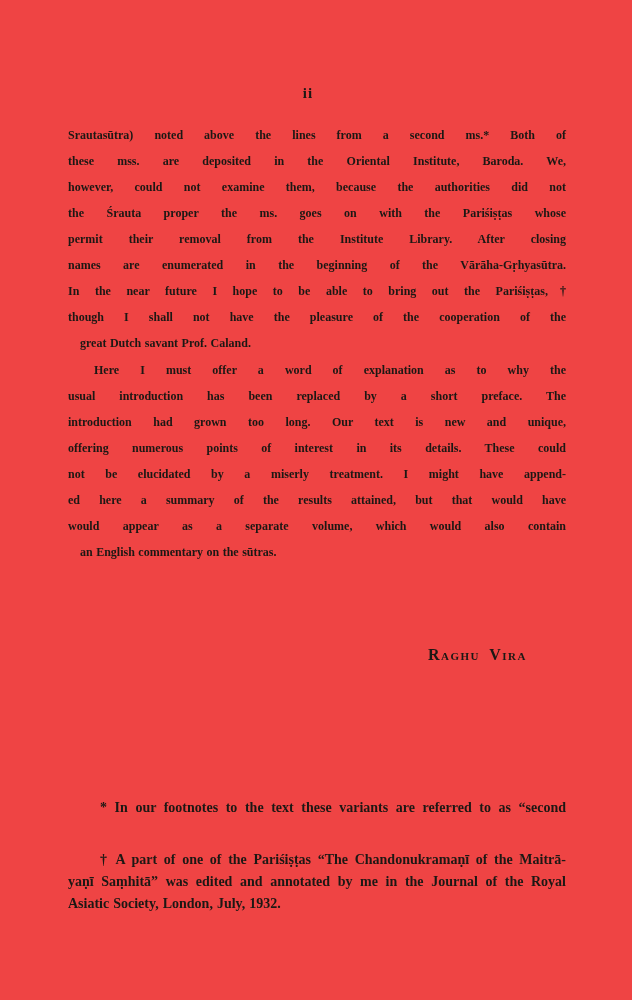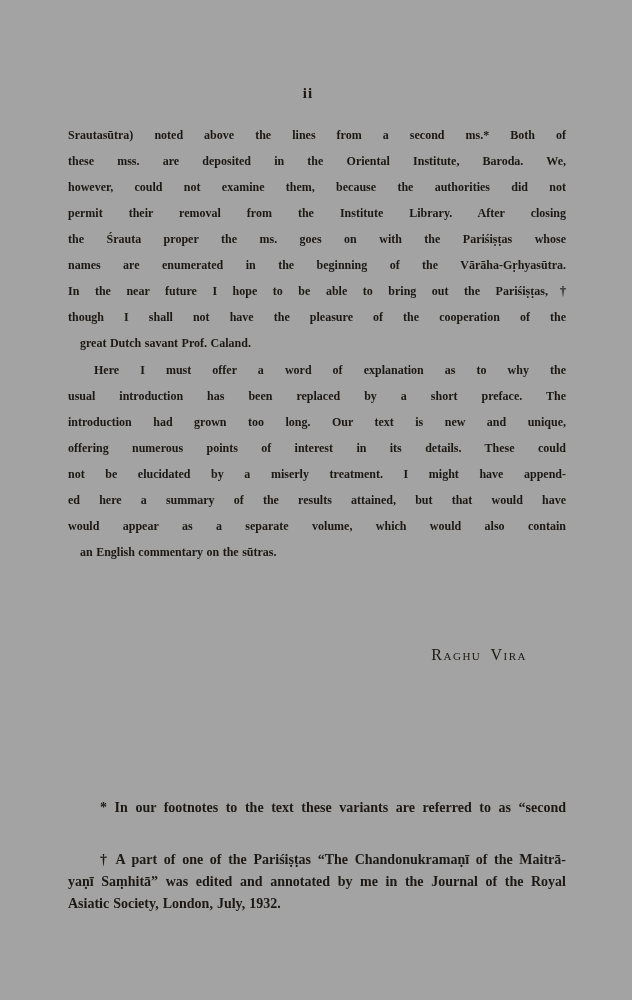--- a/index.html
+++ b/index.html
@@ -5,21 +5,21 @@
   html, body {
     margin: 0;
     padding: 0;
     background: #e8e8e6;
   }
   .page {
     position: relative;
     width: 632px;
     height: 1000px;
     margin: 0 auto;
-    background: #a3a3a3;
+    background: #ef4444;
     overflow: hidden;
     font-family: "Liberation Serif", "DejaVu Serif", serif;
     color: #1c1814;
     font-weight: 600;
     -webkit-font-smoothing: antialiased;
   }
   .pagenum {
     position: absolute;
     top: 85px;
     left: 0;
@@ -52,21 +52,21 @@
     margin-left: 12px;
   }
   .signature {
     position: absolute;
     top: 646px;
     right: 105px;
     font-size: 16px;
     font-variant: small-caps;
     letter-spacing: 1.5px;
     word-spacing: 4px;
-    font-weight: 400;
+    font-weight: 700;
   }
   .footnote1 { top: 797px; }
   .footnote2 { top: 849px; }
   .fn-ln {
     font-size: 14px;
     line-height: 22px;
     height: 22px;
     text-align: justify;
     text-align-last: justify;
     word-spacing: 0.5px;
@@ -81,22 +81,22 @@
 <body>
 
 <div class="page">
 
   <div class="pagenum">ii</div>
 
   <div class="textblock para1">
     <div class="ln">Srautasūtra) noted above the lines from a second ms.*  Both of</div>
     <div class="ln">these mss. are deposited in the Oriental Institute, Baroda.  We,</div>
     <div class="ln">however, could not examine them, because the authorities did not</div>
+    <div class="ln">the Śrauta proper the ms. goes on with the Pariśiṣṭas whose</div>
     <div class="ln">permit their removal from the Institute Library.  After closing</div>
-    <div class="ln">the Śrauta proper the ms. goes on with the Pariśiṣṭas whose</div>
     <div class="ln">names are enumerated in the beginning of the Vārāha-Gṛhyasūtra.</div>
     <div class="ln">In the near future I hope to be able to bring out the Pariśiṣṭas,†</div>
     <div class="ln">though I shall not have the pleasure of the cooperation of the</div>
     <div class="ln last">great Dutch savant Prof. Caland.</div>
   </div>
 
   <div class="textblock para2">
     <div class="ln indent">Here I must offer a word of explanation as to why the</div>
     <div class="ln">usual introduction has been replaced by a short preface.  The</div>
     <div class="ln">introduction had grown too long. Our text is new and unique,</div>

